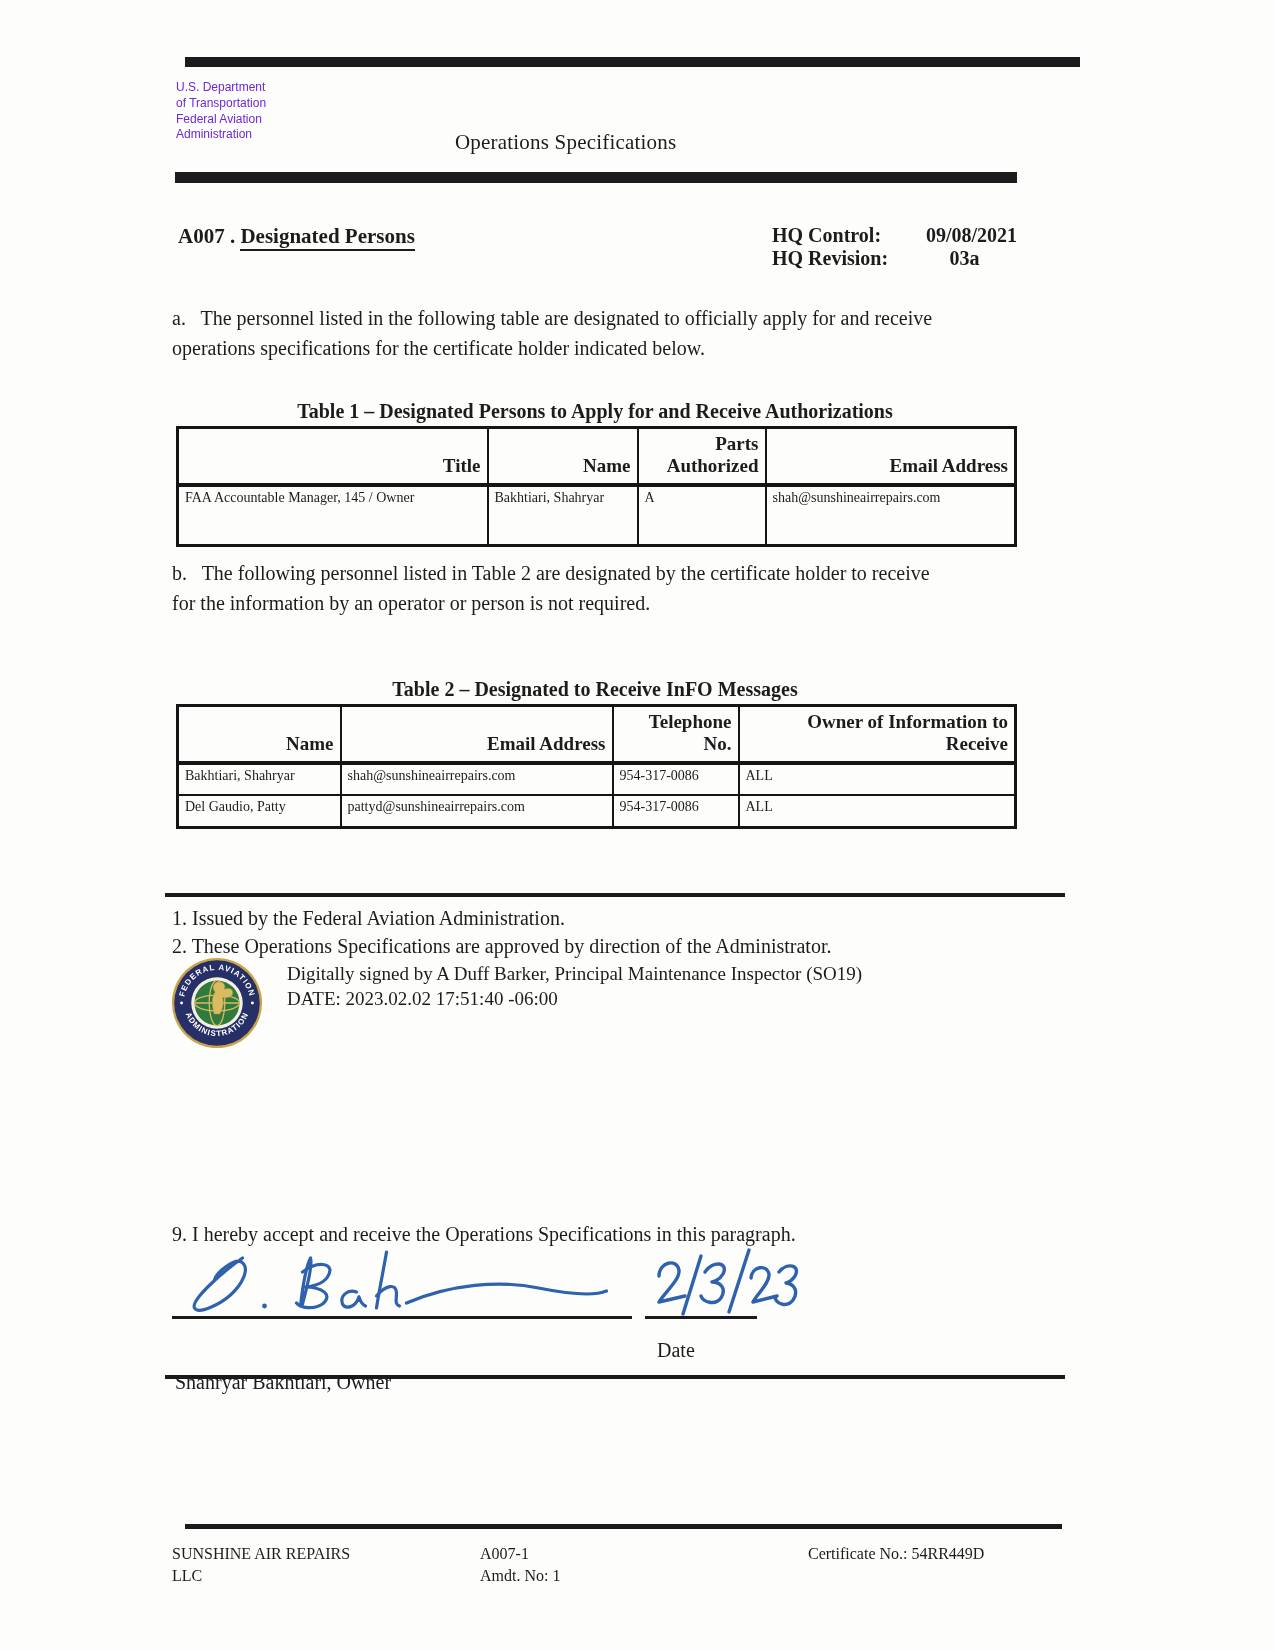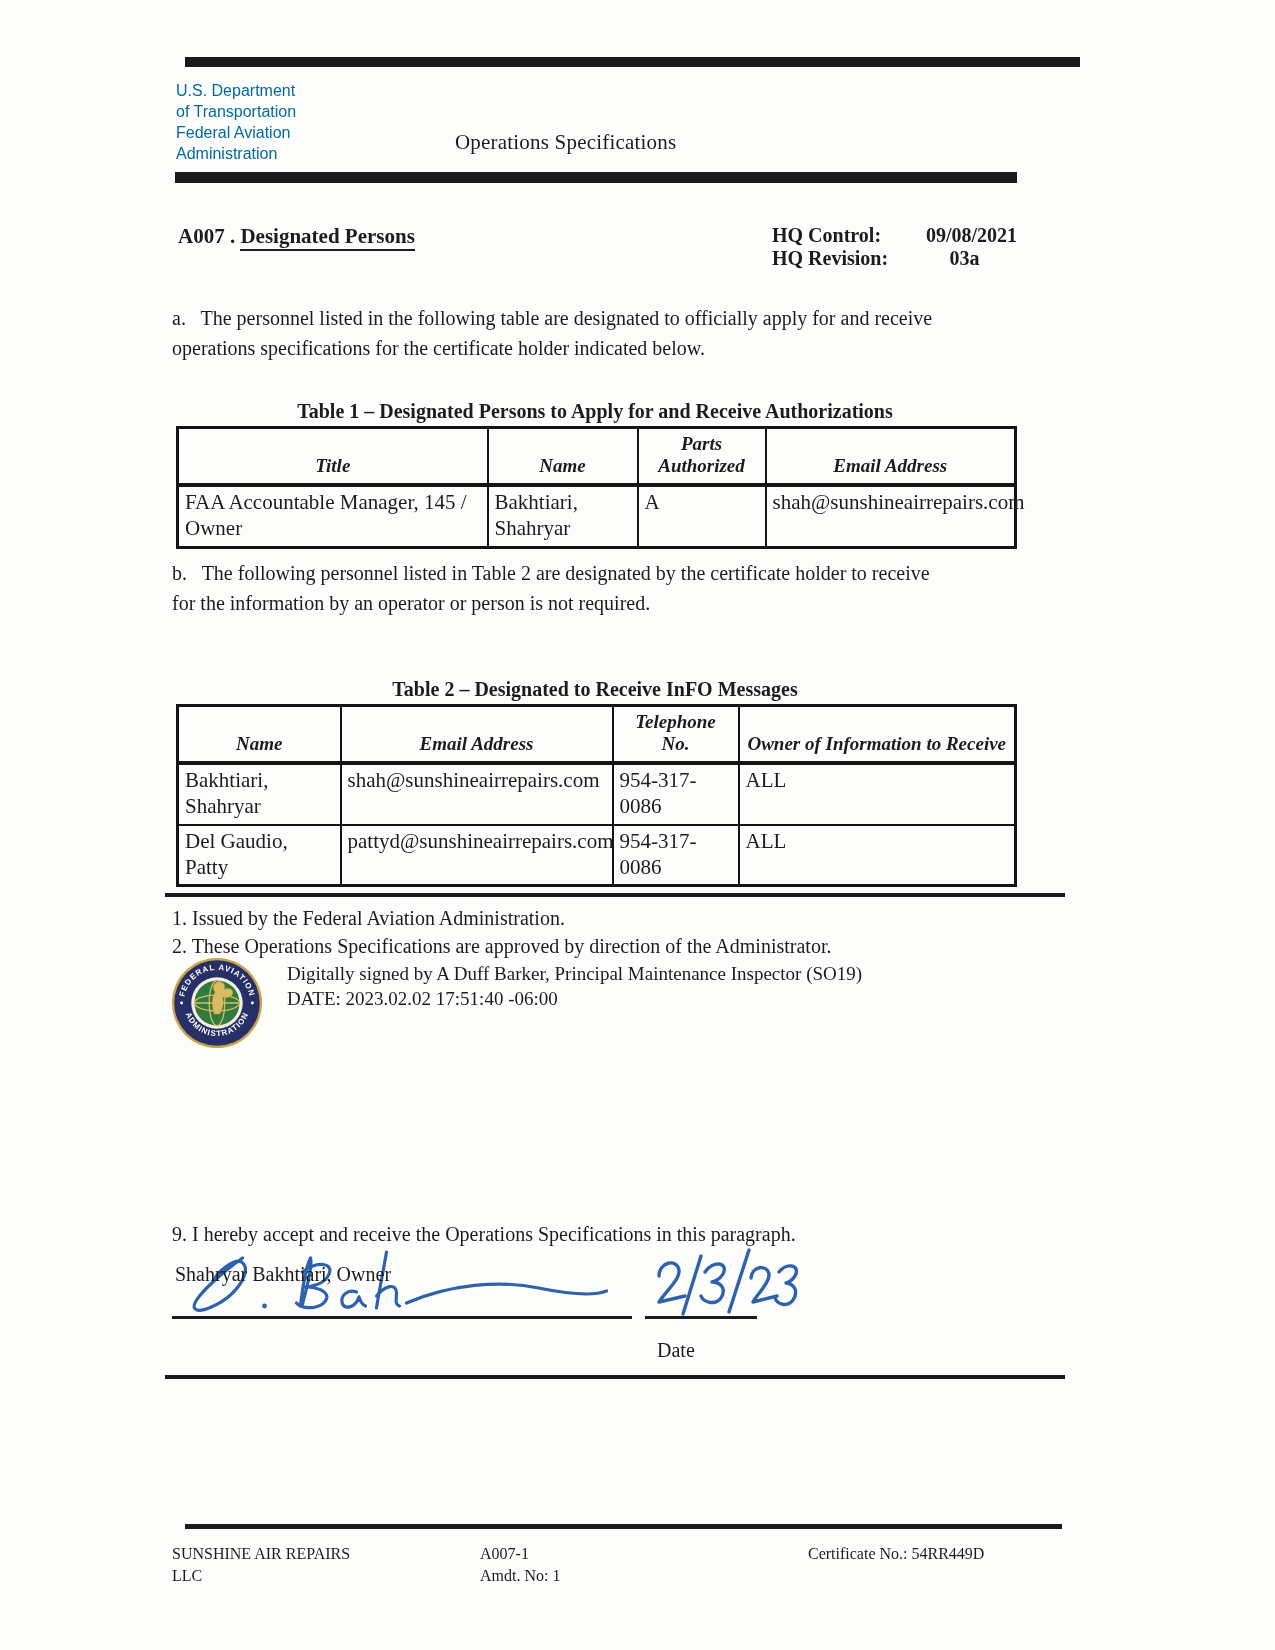--- a/index.html
+++ b/index.html
@@ -5,39 +5,39 @@
   html,body{margin:0;padding:0;background:#e8e8e8;}
   .page{
     position:relative;width:1275px;height:1650px;margin:0 auto;
     background:#fdfdfc;color:#1c1c1c;
     font-family:"Liberation Serif", serif;
     overflow:hidden;
   }
   .abs{position:absolute;}
   .bar{background:#1b1b1d;}
   
-  .agency{font-family:"Liberation Sans",sans-serif;font-size:16px;line-height:1.32;color:#0369a1;}
+  .agency{font-family:"Liberation Sans",sans-serif;font-size:12px;line-height:1.32;color:#6d28d9;}
   .ops-title{font-size:21px;letter-spacing:.2px;}
   
   .sec-head{font-size:21px;font-weight:bold;}
   .sec-head .ul{border-bottom:2.5px solid #1c1c1c;padding-bottom:1px;}
   .hq{font-size:20px;font-weight:bold;}
   .hq-grid{display:grid;grid-template-columns:140px auto;}
   
   .body-line{font-size:20px;line-height:1.5;white-space:pre-wrap;}
   
   .tbl-title{font-size:20px;font-weight:bold;text-align:center;}
   table.doc{border-collapse:collapse;table-layout:fixed;background:transparent;}
   table.doc, table.doc th, table.doc td{border:2px solid #151515;}
   table.doc{border-width:3px;}
   table.doc th{
-    border-bottom-width:4px;font-size:19px;font-weight:bold;text-align:center;
-    vertical-align:bottom;padding:4px 6px 6px 6px;font-family:"Liberation Serif",serif;font-style:italic;
+    border-bottom-width:4px;font-size:19px;font-weight:bold;text-align:right;
+    vertical-align:bottom;padding:4px 6px 6px 6px;font-family:"Liberation Serif",serif;
   }
-  table.doc td{font-size:21px;padding:2px 6px 4px 6px;vertical-align:top;line-height:1.25;}
+  table.doc td{font-size:14px;padding:2px 6px 4px 6px;vertical-align:top;line-height:1.25;}
   
   .note{font-size:20px;line-height:1.45;}
   .dsig{font-size:19px;line-height:1.3;}
   .footer-txt{font-size:16px;line-height:1.35;}
   .hline{background:#1b1b1d;}
   .center{text-align:left;}
 </style>
 </head>
 <body>
 
@@ -196,21 +196,21 @@
       <path d="M56,18 L38,76"></path>
       <path d="M60,34 C68,22 84,24 78,36 C74,43 67,44 67,44 C75,44 82,50 76,60 C70,68 58,64 56,58"></path>
       <path d="M104,12 L84,74"></path>
       <path d="M106,40 C107,28 122,26 124,36 C125,45 112,56 108,64 L132,58"></path>
       <path d="M134,34 C142,24 156,27 150,38 C146,44 141,45 141,45 C149,46 154,53 148,62 C142,70 132,66 130,60"></path>
     </g>
   </svg>
 
   <div class="abs hline" style="left:645px;top:1316px;width:112px;height:3px;"></div>
 
-  <div class="abs note" style="left:175px;top:1260px;">Shahryar Bakhtiari, Owner</div>
+  <div class="abs note" style="left:175px;top:1368px;">Shahryar Bakhtiari, Owner</div>
   <div class="abs note" style="left:657px;top:1336px;">Date</div>
 
   <div class="abs hline" style="left:165px;top:1375px;width:900px;height:3.5px;"></div>
 
   <div class="abs hline" style="left:185px;top:1524px;width:877px;height:4.5px;"></div>
 
   <div class="abs footer-txt" style="left:172px;top:1543px;width:300px;">
     <div>SUNSHINE AIR REPAIRS</div>
     <div>LLC</div>
   </div>

